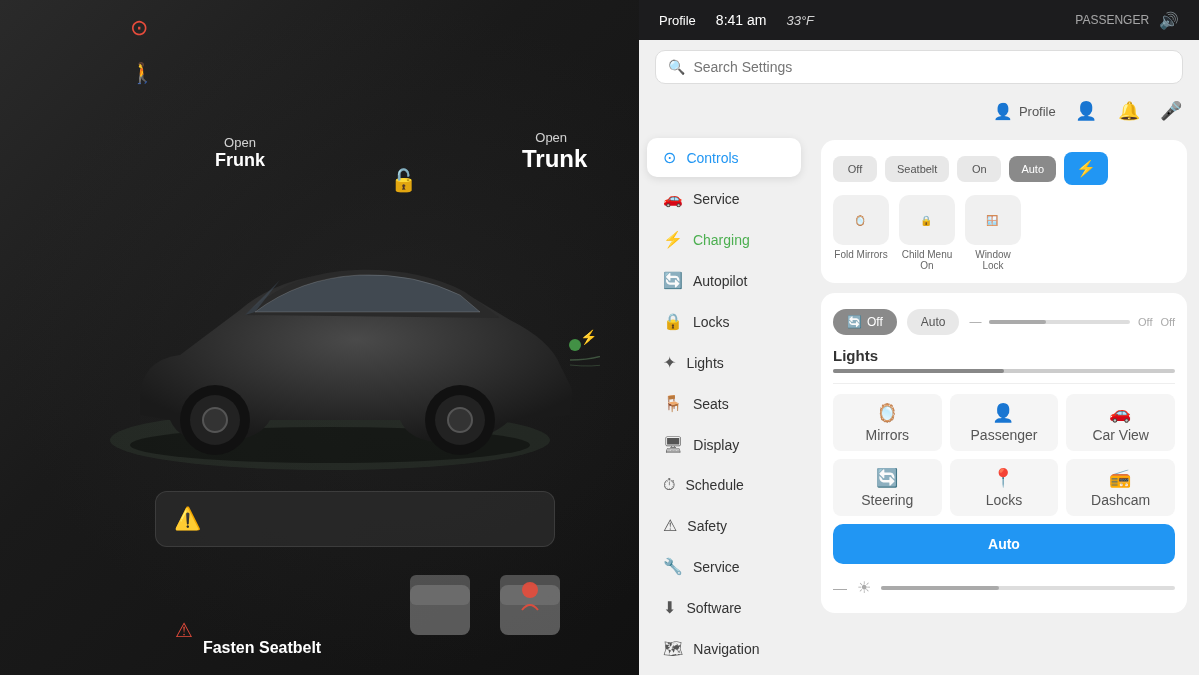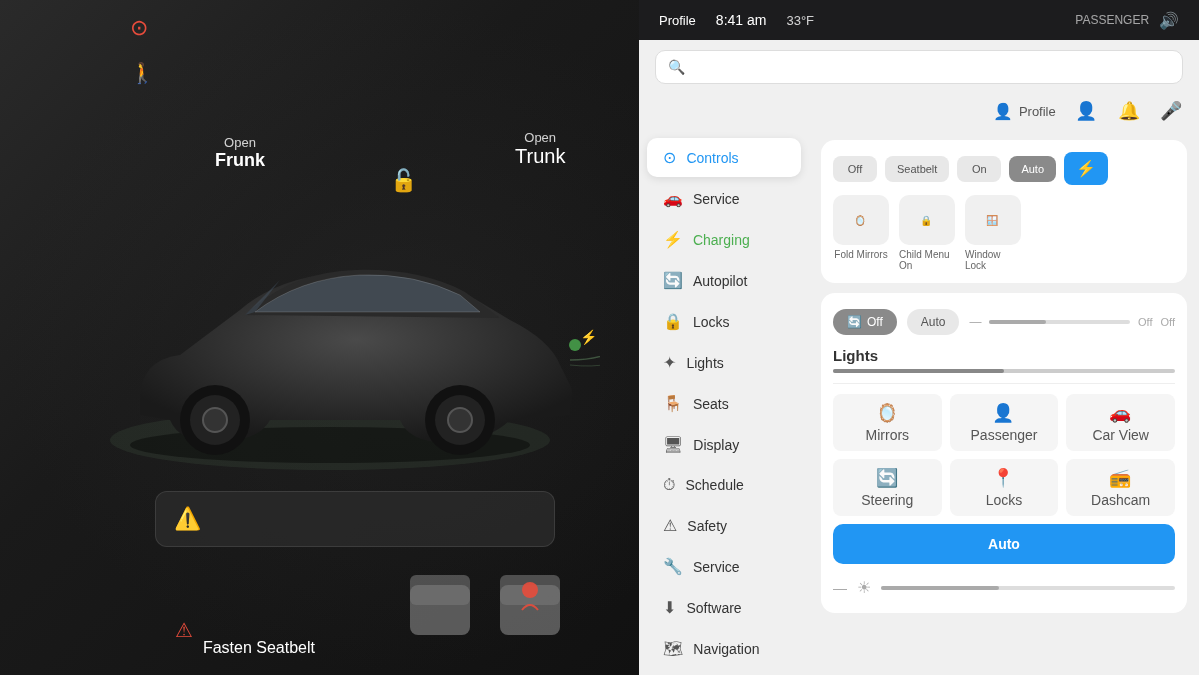--- a/index.html
+++ b/index.html
@@ -68,21 +68,21 @@
 
     
     .trunk-label {
       position: absolute;
       top: 130px;
       left: 515px;
       color: white;
       text-align: center;
     }
     .trunk-label .sub { font-size: 13px; opacity: 0.8; }
-    .trunk-label .main { font-size: 20px; font-weight: 400; }
+    .trunk-label .main { font-size: 24px; font-weight: 700; margin-left: 7px; }
 
     
     .car-container {
       position: absolute;
       top: 200px;
       left: 60px;
       width: 540px;
       height: 280px;
     }
 
@@ -134,21 +134,21 @@
       align-items: center;
       gap: 10px;
       color: white;
     }
     .seatbelt-icon {
       color: #e74c3c;
       font-size: 20px;
     }
     .seatbelt-text {
       font-size: 16px;
-      font-weight: 400;
+      font-weight: 700;
       margin-top: 36px;
     }
 
     
     .right-panel {
       position: absolute;
       right: 0;
       top: 0;
       width: 560px;
       height: 675px;
@@ -322,21 +322,21 @@
       align-items: center;
       justify-content: center;
       gap: 3px;
       font-size: 10px;
       color: #555;
     }
 
     .icon-btn-label {
       font-size: 10px;
       color: #666;
-      text-align: left;
+      text-align: center;
       max-width: 56px;
     }
 
     
     .status-row {
       display: flex;
       align-items: center;
       gap: 10px;
       padding: 4px 0;
     }
@@ -509,30 +509,31 @@
     <span class="seatbelt-icon">⚠</span>
     <span class="seatbelt-text">Fasten Seatbelt</span>
   </div>
 </div>
 
 <div class="right-panel">
 
   <div class="top-bar">
     <span style="color:white;font-size:13px;cursor:pointer;">Profile</span>
     <span style="color:white;font-size:14px;font-weight:500;">8:41 am</span>
-    <span style="color:rgba(255,255,255,0.8);font-size:13px;">33°F</span>
+    <span style="color:rgba(255,255,255,0.8);font-size:13px;font-style:italic;">33°F</span>
     <div class="top-bar-right">
       <span style="color:rgba(255,255,255,0.6);font-size:12px;">PASSENGER</span>
       <span style="color:rgba(255,255,255,0.7);font-size:16px;cursor:pointer;">🔊</span>
     </div>
   </div>
 
   <div class="search-bar">
     <div class="search-input-wrap">
       <span class="search-icon-el">🔍</span>
+      <input type="text" placeholder="Search Settings" style="">
     </div>
   </div>
 
   <div class="profile-bar">
     <div class="profile-item">
       <span class="profile-icon">👤</span>
       <span>Profile</span>
     </div>
     <span style="font-size:18px;cursor:pointer;color:#555;">👤</span>
     <span style="font-size:18px;cursor:pointer;color:#555;">🔔</span>

